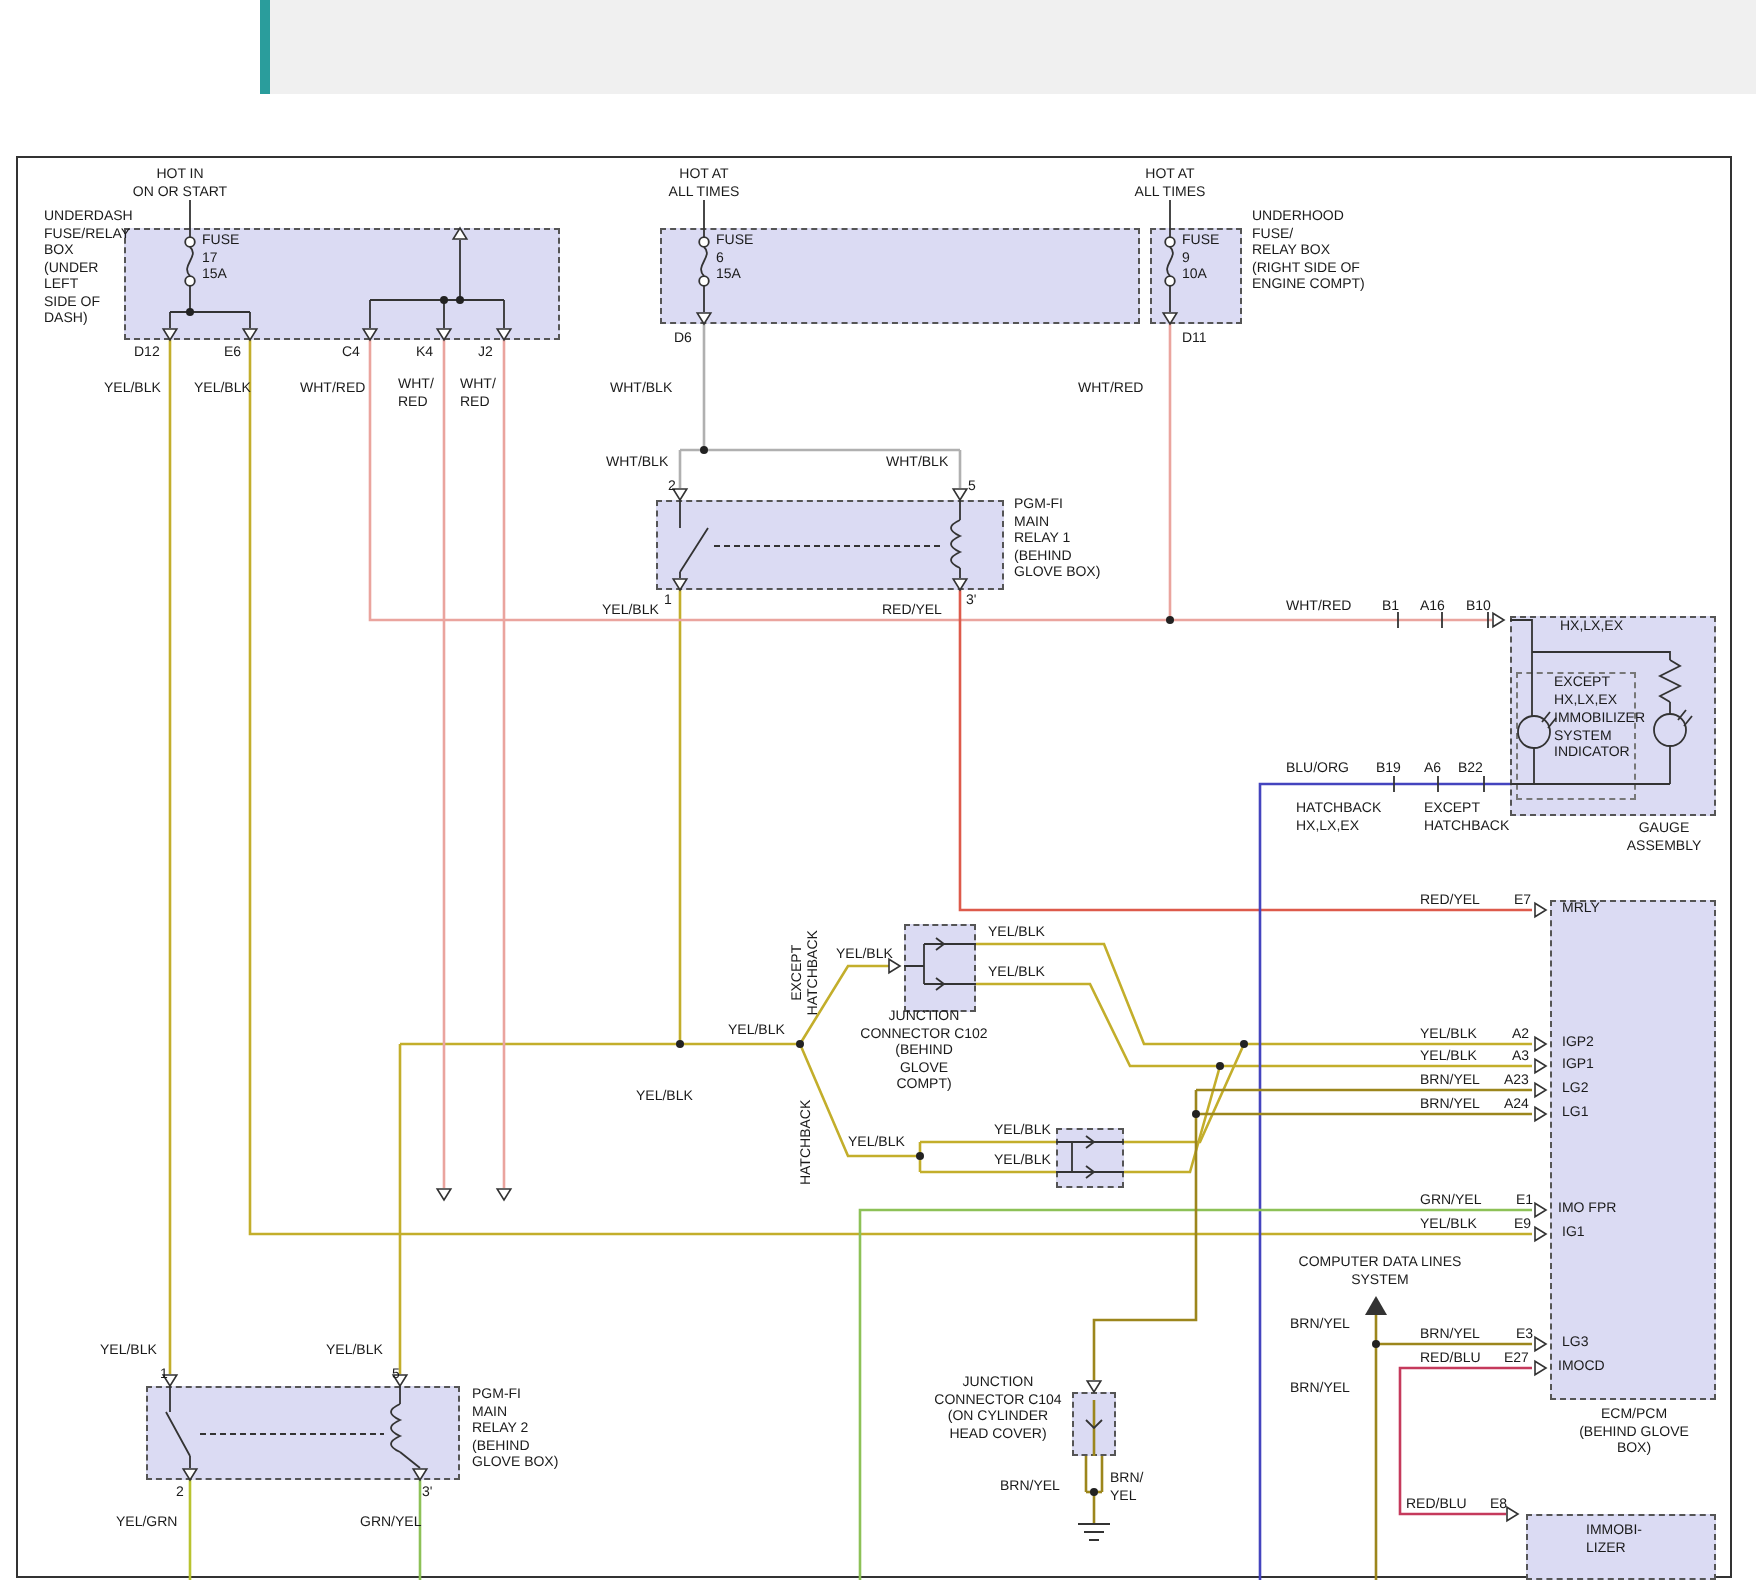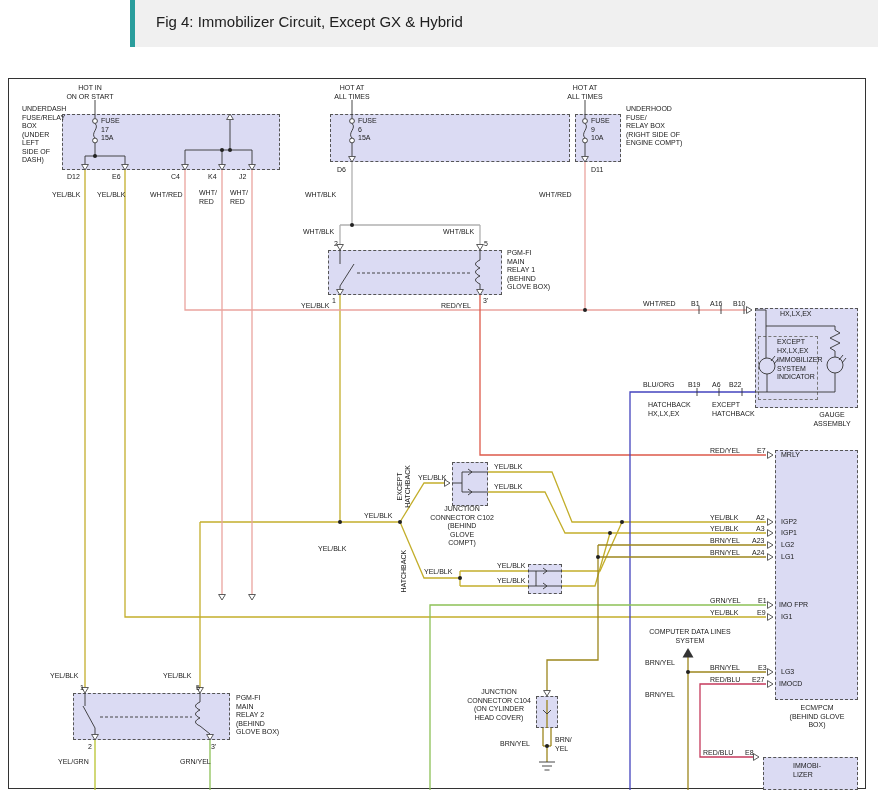--- a/index.html
+++ b/index.html
@@ -16,21 +16,20 @@
   .c{text-align:center;}
   .vlbl{position:absolute;font-size:7px;line-height:1.2;white-space:pre-line;text-align:center;transform:rotate(-90deg);color:#1a1a1a;}
 </style>
 </head>
 <body>
 
 <div class="page">
 
   <div class="band"></div>
   <div class="accent"></div>
-  <div class="title">Fig 4: Immobilizer Circuit, Except GX &amp; Hybrid</div>
 
   <div class="frame"></div>
 
   <div class="dbox" style="left:62px;top:114px;width:218px;height:56px"></div>
   <div class="dbox" style="left:330px;top:114px;width:240px;height:48px"></div>
   <div class="dbox" style="left:575px;top:114px;width:46px;height:48px"></div>
   <div class="dbox" style="left:328px;top:250px;width:174px;height:45px"></div>
   <div class="dbox" style="left:73px;top:693px;width:157px;height:47px"></div>
   <div class="dbox" style="left:755px;top:308px;width:103px;height:100px"></div>
   <div class="dbox nofill" style="left:758px;top:336px;width:60px;height:64px"></div>

